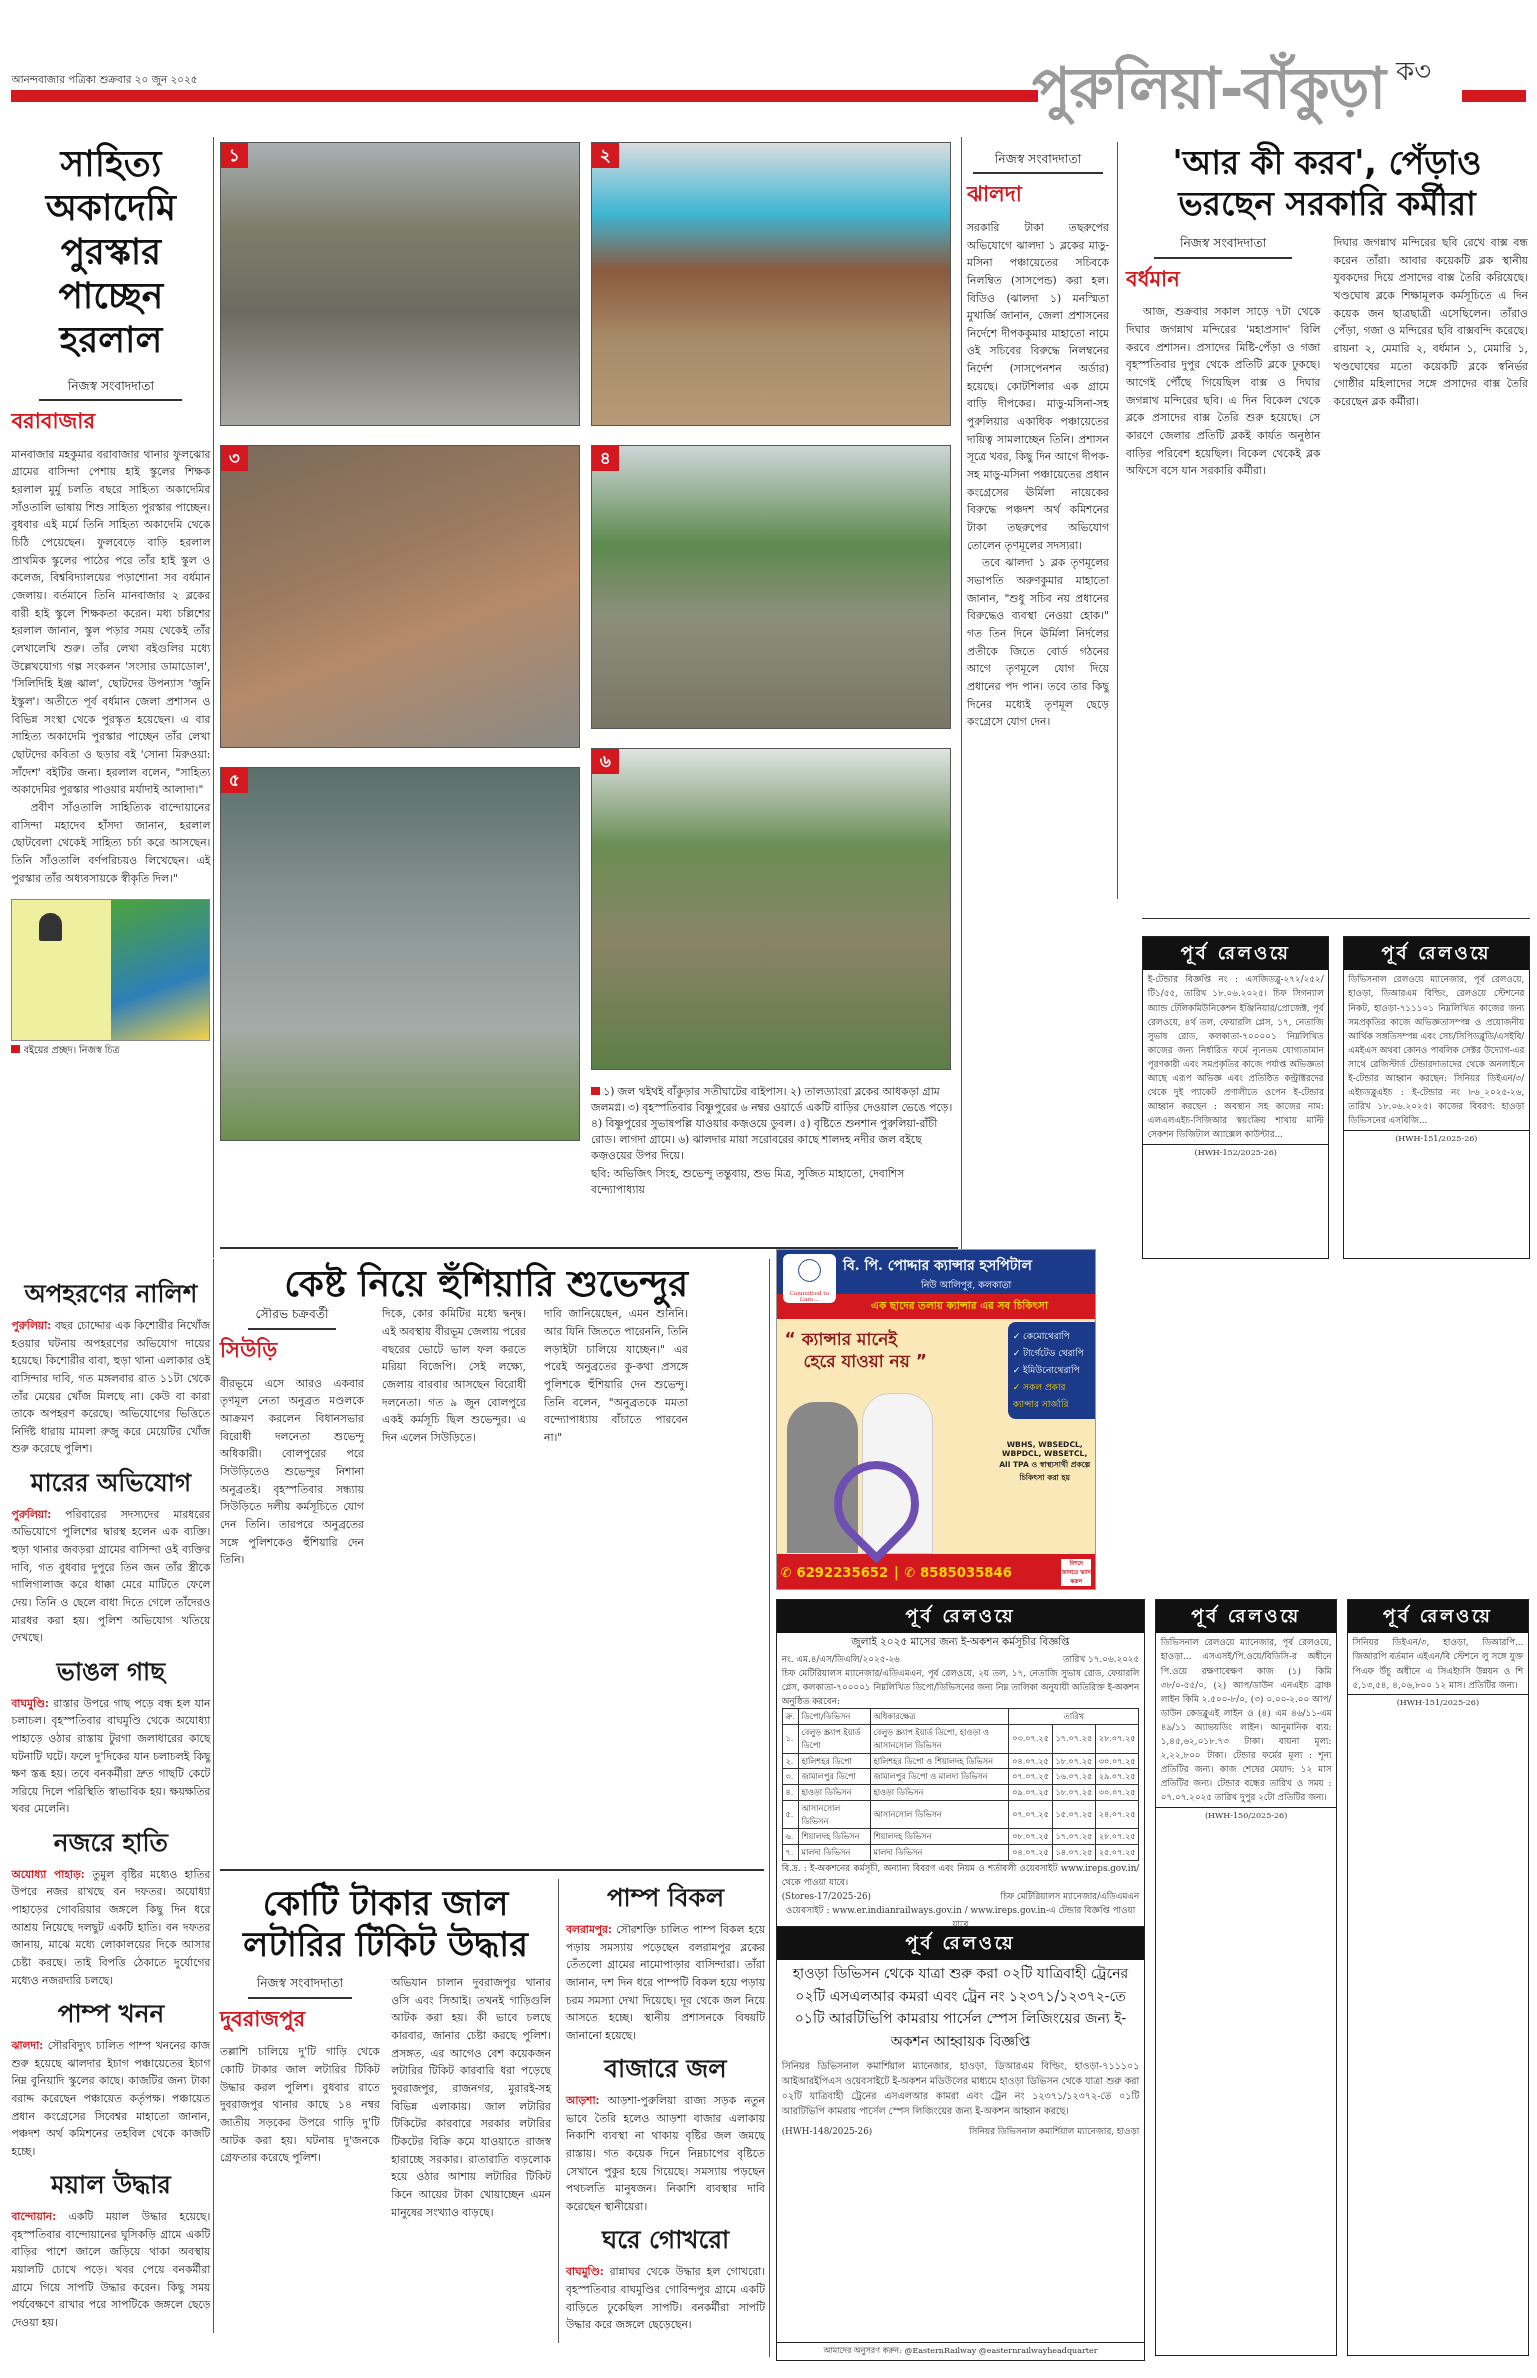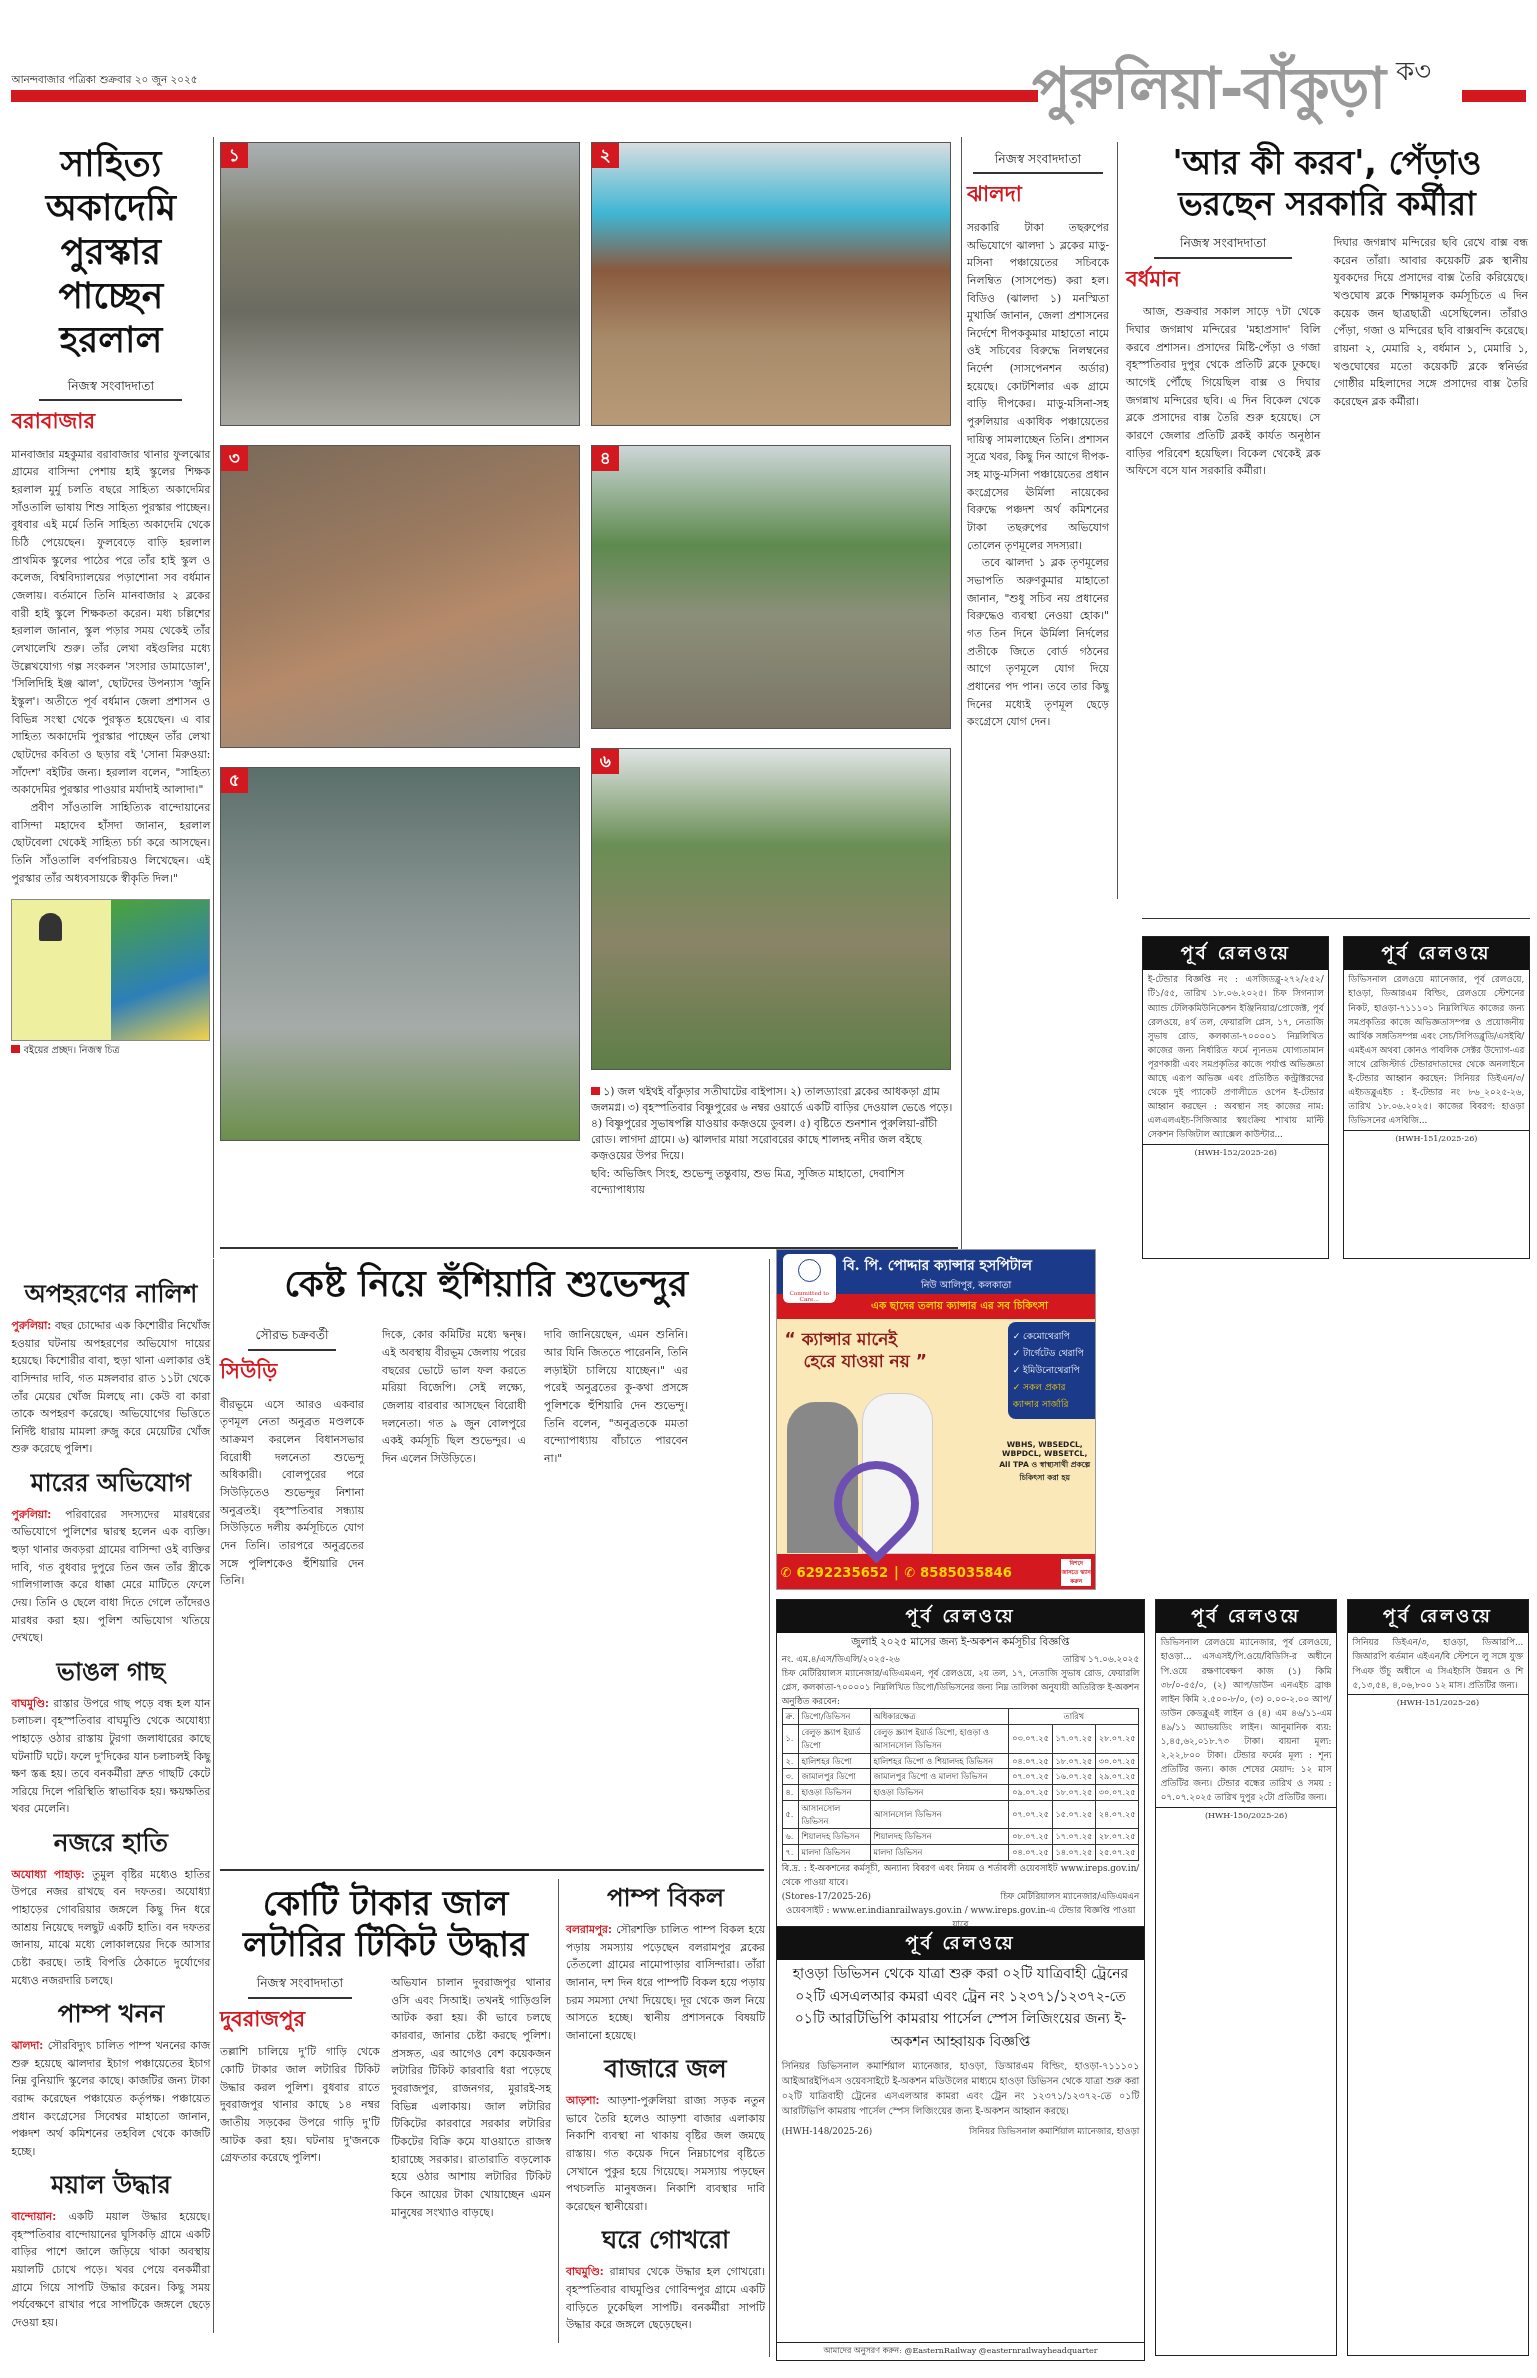--- a/index.html
+++ b/index.html
@@ -139,21 +139,21 @@
   </div>
   <div>
     <div class="brief-h">ময়াল উদ্ধার</div>
     <p class="body"><span class="red">বান্দোয়ান:</span> <span>একটি ময়াল উদ্ধার হয়েছে। বৃহস্পতিবার বান্দোয়ানের ঘুসিকড়ি গ্রামে একটি বাড়ির পাশে জালে জড়িয়ে থাকা অবস্থায় ময়ালটি চোখে পড়ে। খবর পেয়ে বনকর্মীরা গ্রামে গিয়ে সাপটি উদ্ধার করেন। কিছু সময় পর্যবেক্ষণে রাখার পরে সাপটিকে জঙ্গলে ছেড়ে দেওয়া হয়।</span></p>
   </div>
 </div>
 <div class="abs vr" style="left:213px;top:1259px;height:1074px"></div>
 
 <div class="abs" style="left:220px;top:1263px;width:468px">
   <div class="h-big" style="font-size:36px;text-align:right;white-space:nowrap">কেষ্ট নিয়ে হুঁশিয়ারি শুভেন্দুর</div>
-  <div style="display:flex;gap:18px;margin-top:22px">
+  <div style="display:flex;gap:18px;margin-top:1px">
     <div style="flex:1">
       <div class="byline">সৌরভ চক্রবর্তী</div>
       <div class="dateline">সিউড়ি</div>
       <p class="body">বীরভূমে এসে আরও একবার তৃণমূল নেতা অনুব্রত মণ্ডলকে আক্রমণ করলেন বিধানসভার বিরোধী দলনেতা শুভেন্দু অধিকারী। বোলপুরের পরে সিউড়িতেও শুভেন্দুর নিশানা অনুব্রতই। বৃহস্পতিবার সন্ধ্যায় সিউড়িতে দলীয় কর্মসূচিতে যোগ দেন তিনি। তারপরে অনুব্রতের সঙ্গে পুলিশকেও হুঁশিয়ারি দেন তিনি।</p>
     </div>
     <div style="flex:1">
         <p class="body">দিকে, কোর কমিটির মধ্যে দ্বন্দ্ব। এই অবস্থায় বীরভূম জেলায় পরের বছরের ভোটে ভাল ফল করতে মরিয়া বিজেপি। সেই লক্ষ্যে, জেলায় বারবার আসছেন বিরোধী দলনেতা। গত ৯ জুন বোলপুরে একই কর্মসূচি ছিল শুভেন্দুর। এ দিন এলেন সিউড়িতে।</p>
       </div>
     <div style="flex:1">
         <p class="body">দাবি জানিয়েছেন, এমন শুনিনি। আর যিনি জিততে পারেননি, তিনি লড়াইটা চালিয়ে যাচ্ছেন।" এর পরেই অনুব্রতের কু-কথা প্রসঙ্গে পুলিশকে হুঁশিয়ারি দেন শুভেন্দু। তিনি বলেন, "অনুব্রতকে মমতা বন্দ্যোপাধ্যায় বাঁচাতে পারবেন না।"</p>

